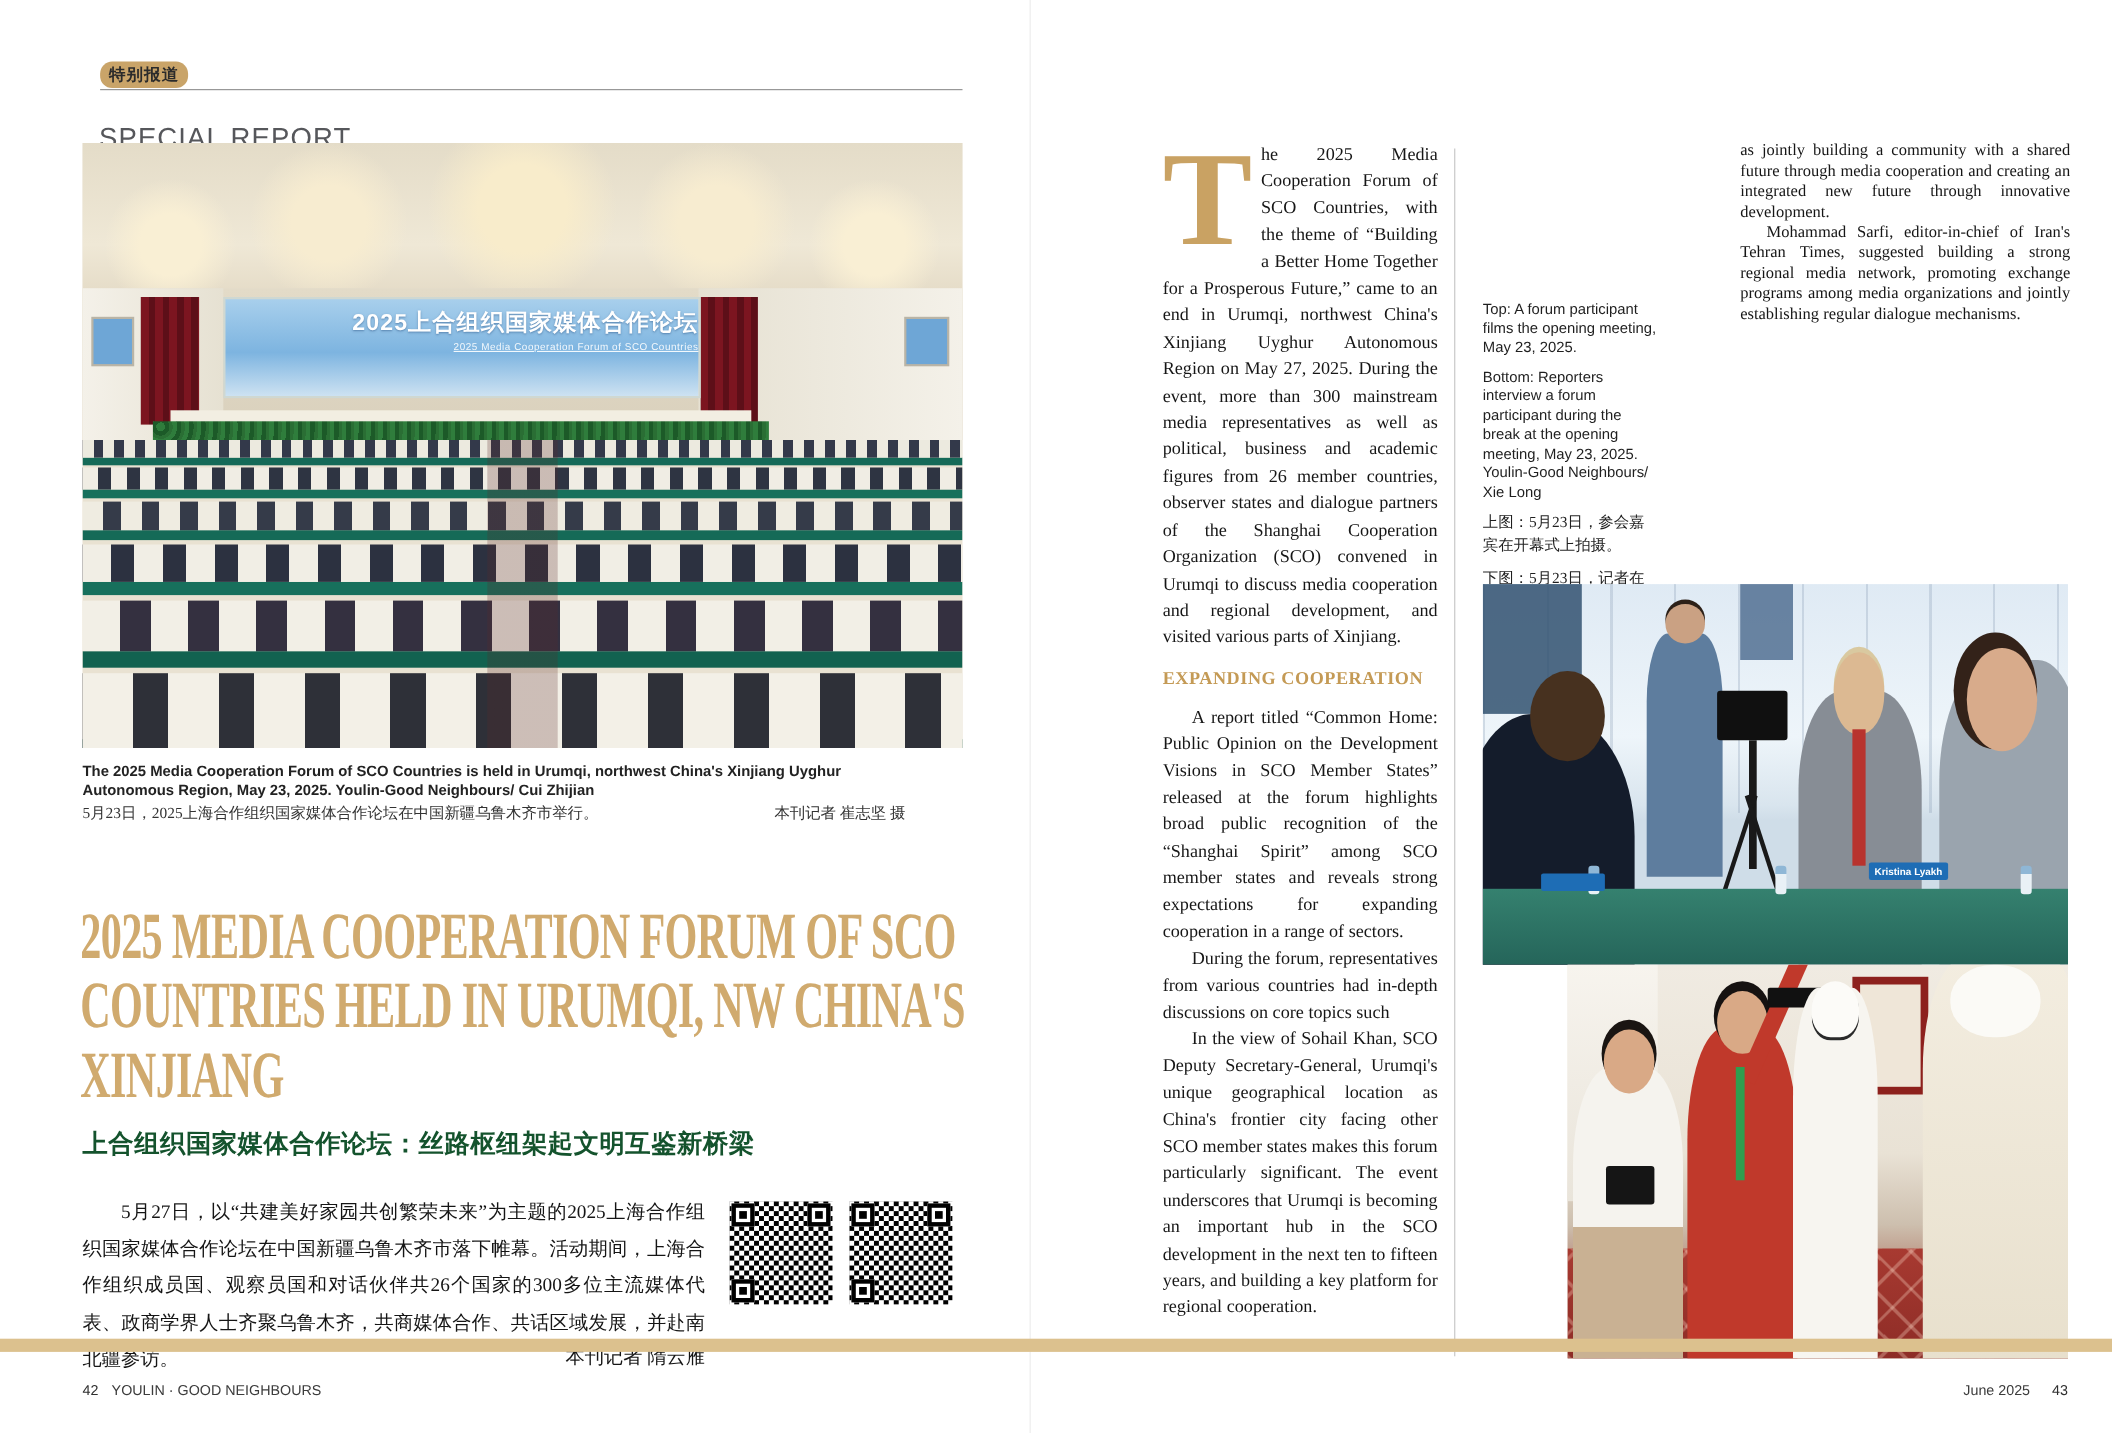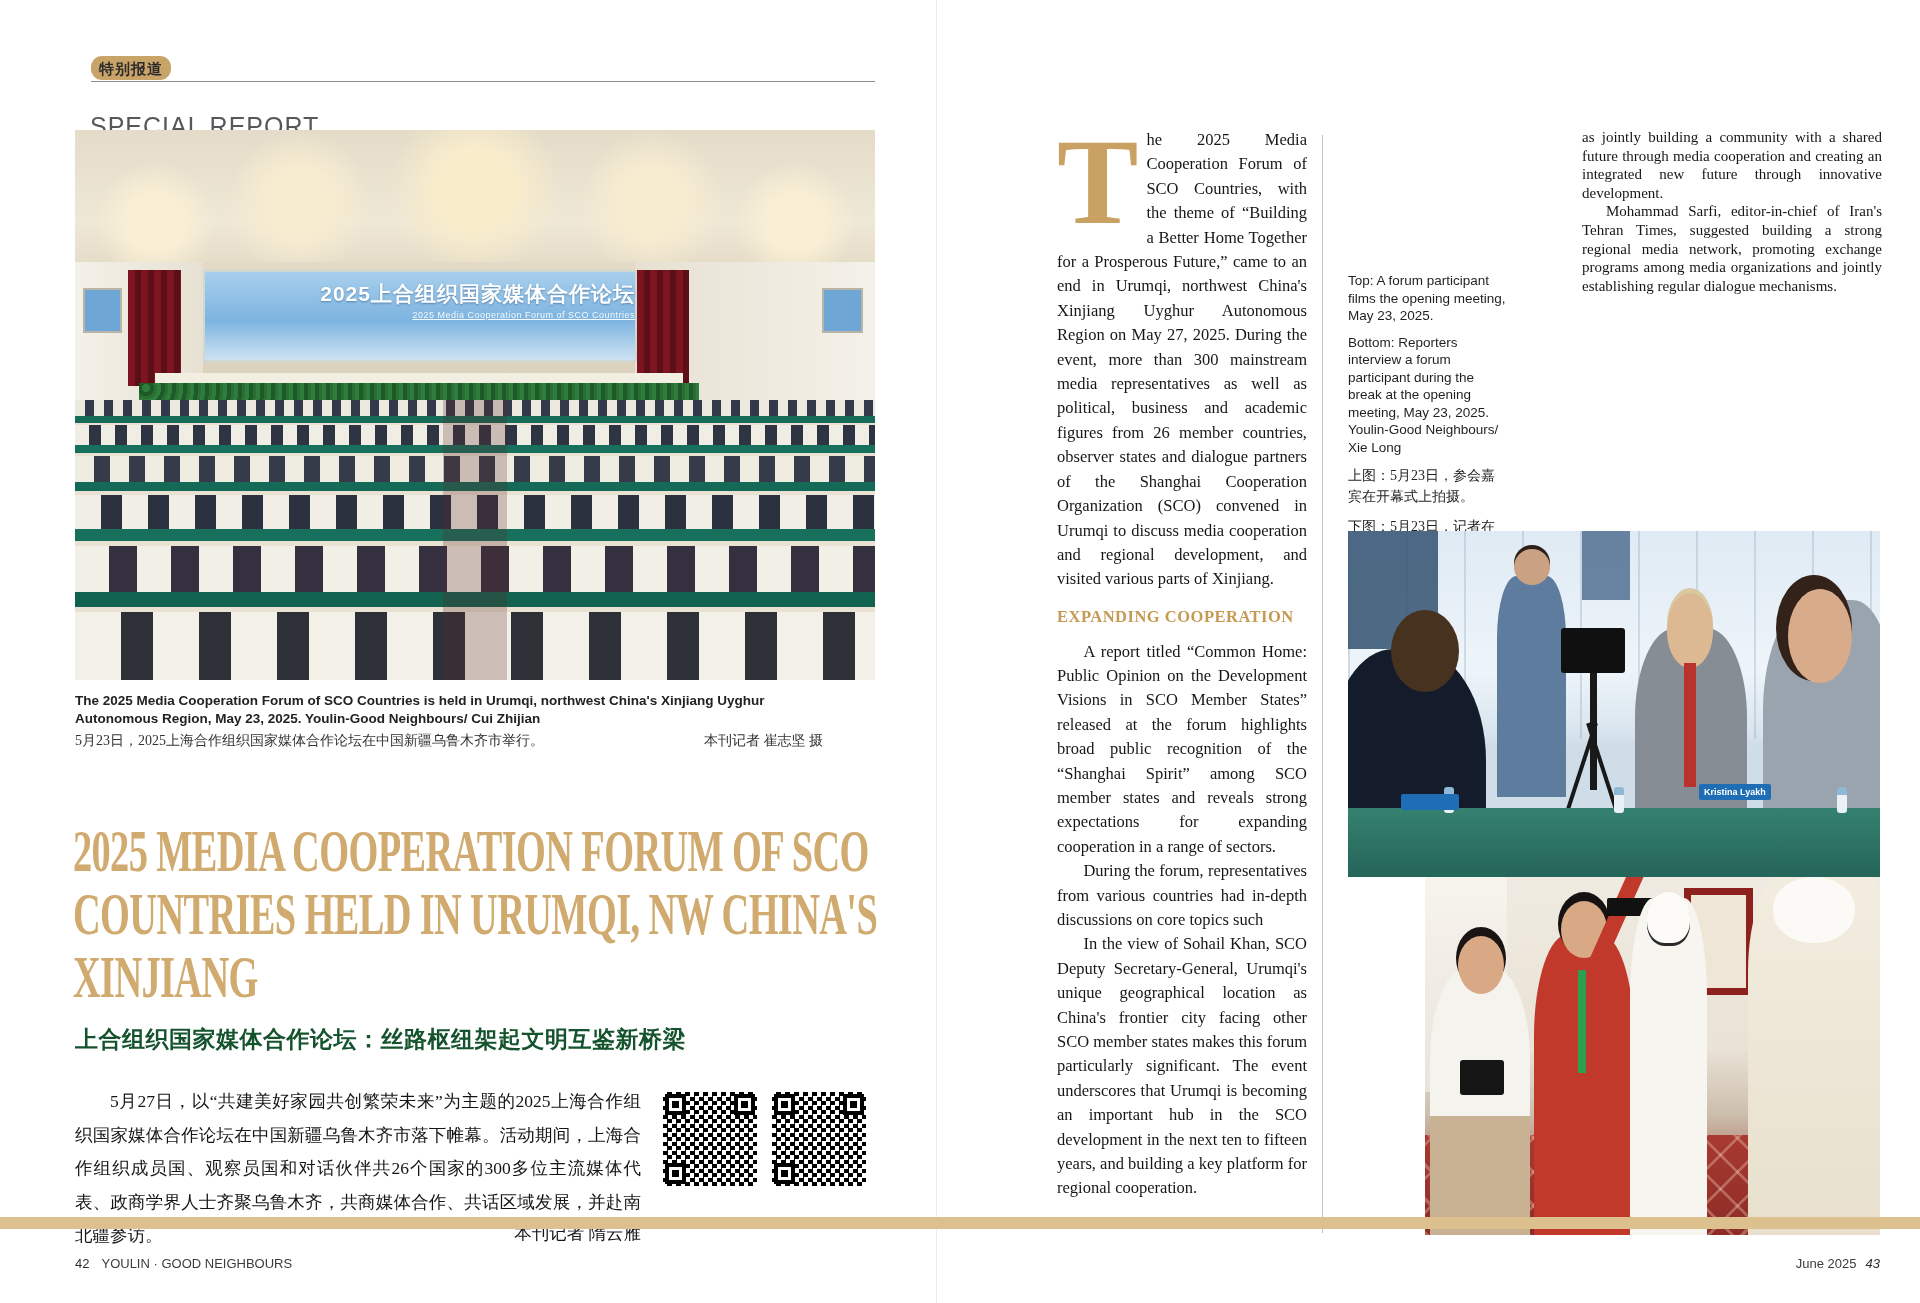--- a/index.html
+++ b/index.html
@@ -138,21 +138,21 @@
   .p3-phone{left:40%;top:6%;width:11%;height:5%;background:#111;border-radius:2px;}
   .p3-thobe{left:45%;top:6%;width:17%;height:94%;background:#f7f5f0;border-radius:30% 30% 0 0;}
   .p3-thobe::before{content:"";position:absolute;left:22%;top:-2%;width:56%;height:16%;background:#fcfbf8;border-radius:50% 50% 40% 40%;box-shadow:inset 0 -3px 0 #2a2a2a;}
   .p3-robe{left:71%;top:-2%;width:31%;height:102%;background:linear-gradient(180deg,#f3ede0,#e8e0cd);border-radius:28% 20% 0 0;}
   .p3-robe::before{content:"";position:absolute;left:18%;top:2%;width:58%;height:18%;background:#fbfaf6;border-radius:48%;}
   
   .band{left:0;top:1217px;width:1920px;height:12px;background:#dcc18e;}
   .f-left{left:75px;top:1256px;font:13px/16px "Liberation Sans",sans-serif;color:#3c3c3c;}
   .f-left .num{margin-right:12px;color:#2f2f2f;}
   .f-right{left:1550px;top:1256px;width:330px;text-align:right;font:13px/16px "Liberation Sans",sans-serif;color:#3c3c3c;}
-  .f-right .num{margin-left:9px;color:#2f2f2f;font-style:italic;}
+  .f-right .num{margin-left:20px;color:#2f2f2f;}
 </style>
 </head>
 <body>
 
 <div class="abs gutter"></div>
 
 <div class="abs badge">特别报道</div>
 <div class="abs hline"></div>
 <div class="abs report-title">SPECIAL REPORT</div>
 

